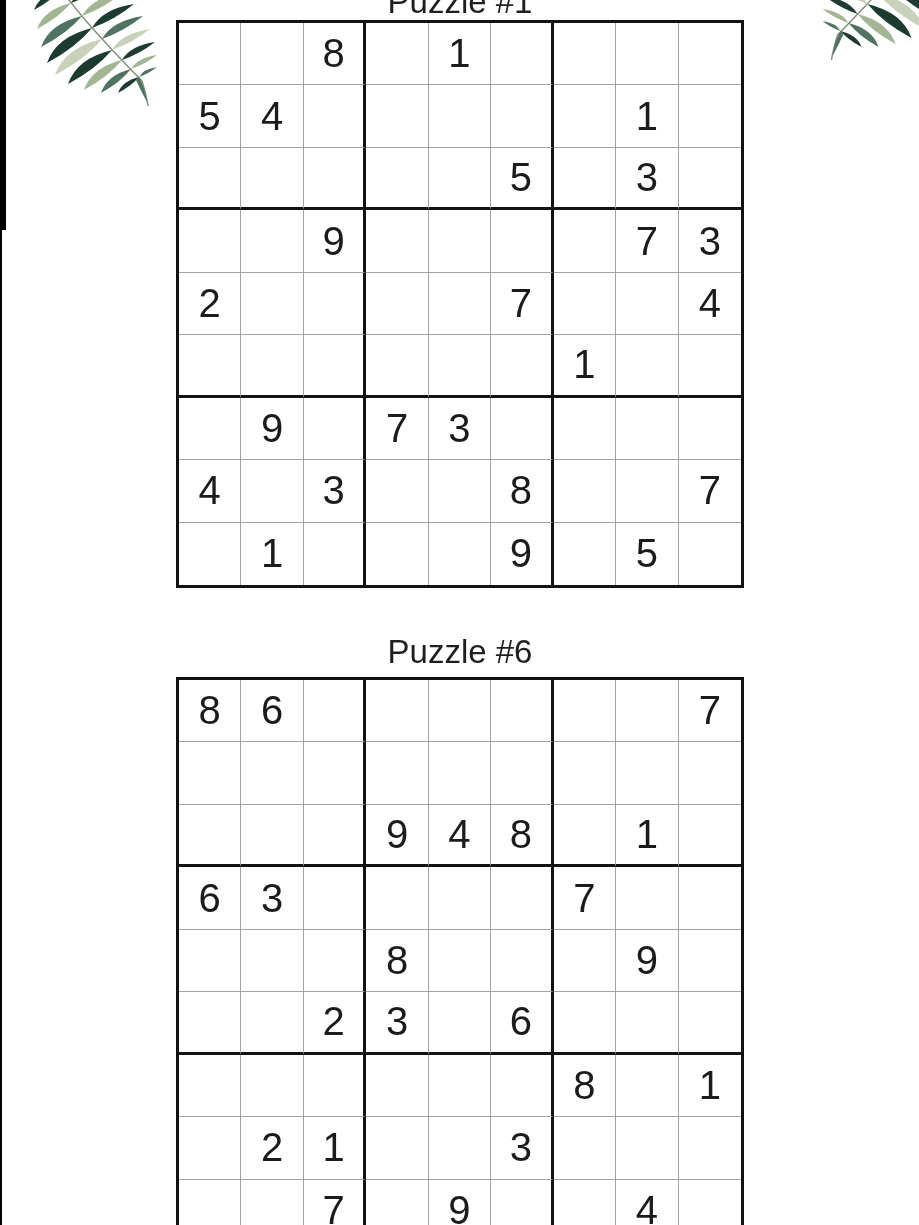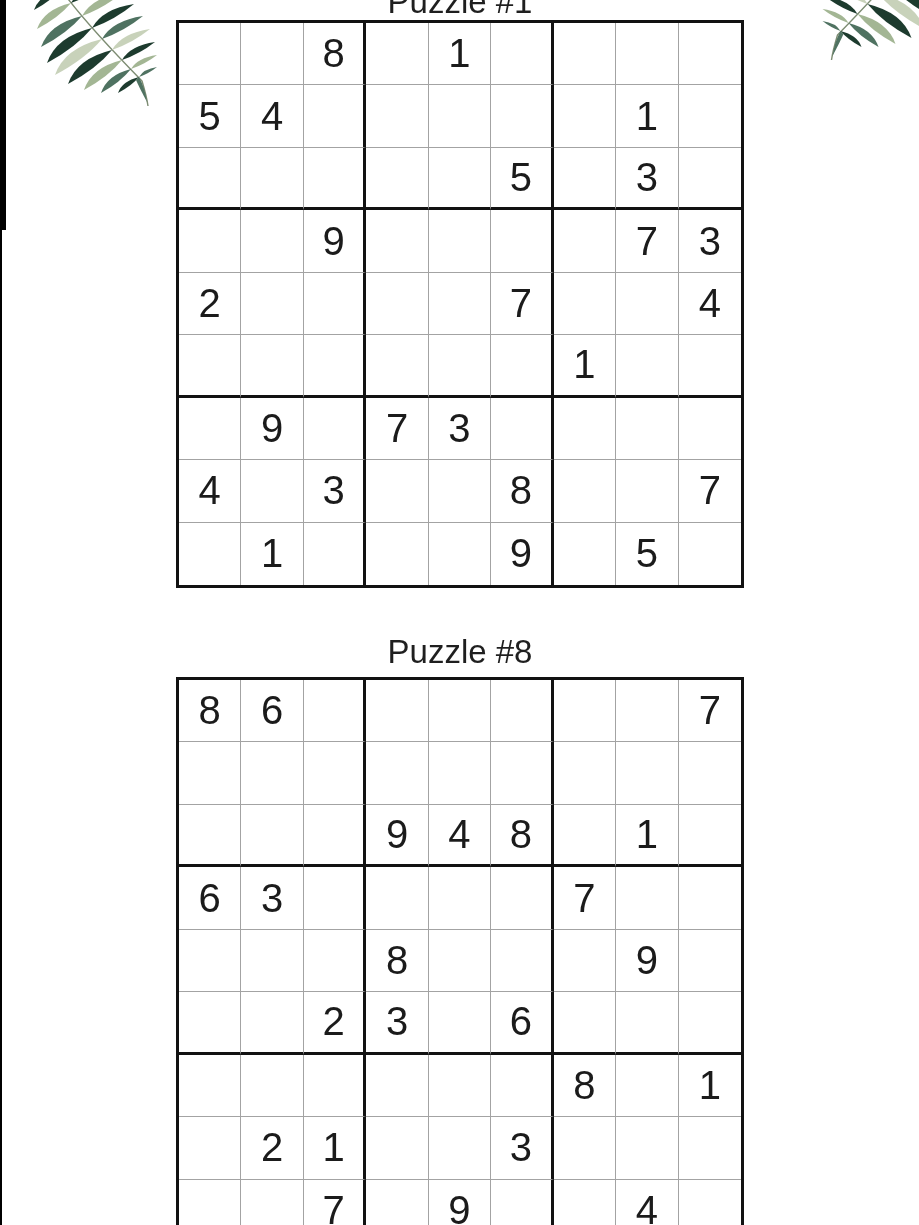--- a/index.html
+++ b/index.html
@@ -204,21 +204,21 @@
       <div class="cell">1</div>
       <div class="cell br"></div>
       <div class="cell"></div>
       <div class="cell"></div>
       <div class="cell br">9</div>
       <div class="cell"></div>
       <div class="cell">5</div>
       <div class="cell"></div>
     </div>
 
-  <div class="puzzle-title title-2">Puzzle #8</div>
+  <div class="puzzle-title title-2">Puzzle #6</div>
 
   <div class="grid grid-2">
       <div class="cell">8</div>
       <div class="cell">6</div>
       <div class="cell br"></div>
       <div class="cell"></div>
       <div class="cell"></div>
       <div class="cell br"></div>
       <div class="cell"></div>
       <div class="cell"></div>

